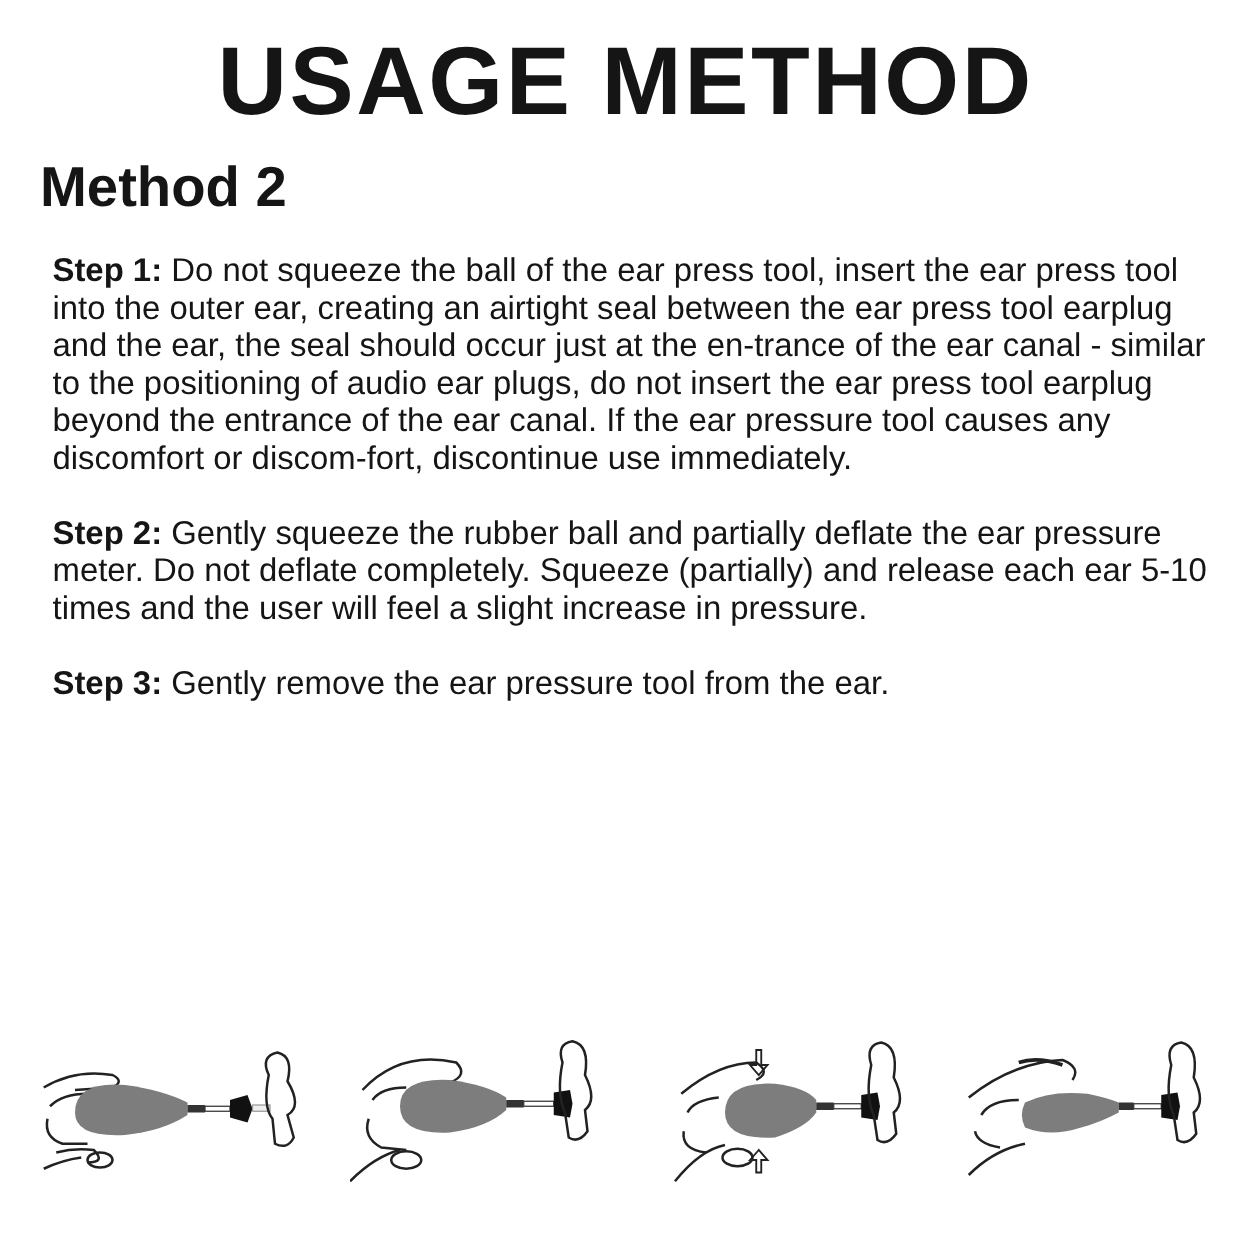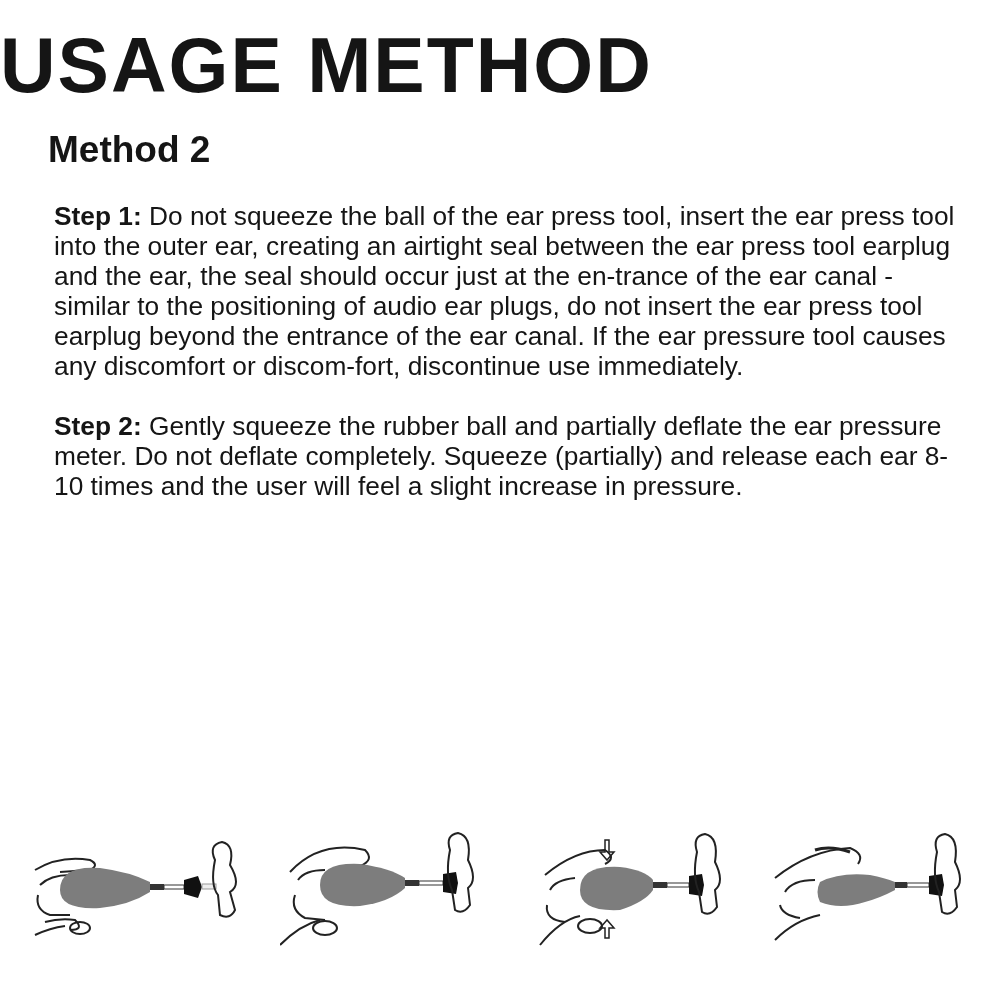--- a/index.html
+++ b/index.html
@@ -1,36 +1,37 @@
 <!DOCTYPE html>
 <html><head>
 <meta charset="utf-8">
 <style>
   html, body { margin: 0; padding: 0; background: #ffffff; }
   body { width: 1001px; height: 1001px; position: relative; overflow: hidden;
          font-family: "Liberation Sans", sans-serif; color: #151515; }
-  .title { position: absolute; left: 0; width: 1001px; top: 22px; text-align: left;
+  .title { position: absolute; left: 0; width: 1001px; top: 22px; text-align: center;
            font-size: 77px; font-weight: bold; letter-spacing: 2px; line-height: 86px; }
-  .subtitle { position: absolute; left: 48px; top: 122px; font-size: 37px; font-weight: bold;
+  .subtitle { position: absolute; left: 32px; top: 122px; font-size: 45px; font-weight: bold;
               line-height: 56px; }
   .steps { position: absolute; left: 38px; top: 201px; width: 935px; }
-  .step { font-size: 26.3px; line-height: 30px; margin: 0 0 30px 16px; }
+  .step { font-size: 26.3px; line-height: 30px; margin: 0 0 30px 4px; }
   .step b { font-weight: bold; }
   .illus { position: absolute; top: 830px; left: 0; width: 1001px; height: 120px; }
   .panel { position: absolute; top: 0; width: 240px; height: 120px; }
 </style>
 </head>
 <body>
 
 <div class="title">USAGE METHOD</div>
 <div class="subtitle">Method 2</div>
 
 <div class="steps">
   <p class="step"><b>Step 1:</b><span> Do not squeeze the ball of the ear press tool, insert the ear press tool into the outer ear, creating an airtight seal between the ear press tool earplug and the ear, the seal should occur just at the en-trance of the ear canal - similar to the positioning of audio ear plugs, do not insert the ear press tool earplug beyond the entrance of the ear canal. If the ear pressure tool causes any discomfort or discom-fort, discontinue use immediately.</span></p>
-  <p class="step"><b>Step 2:</b><span> Gently squeeze the rubber ball and partially deflate the ear pressure meter. Do not deflate completely. Squeeze (partially) and release each ear 8-10 times and the user will feel a slight increase in pressure.</span></p>
+  <p class="step"><b>Step 2:</b><span> Gently squeeze the rubber ball and partially deflate the ear pressure meter. Do not deflate completely. Squeeze (partially) and release each ear 5-10 times and the user will feel a slight increase in pressure.</span></p>
+  <p class="step"><b>Step 3:</b><span> Gently remove the ear pressure tool from the ear.</span></p>
 </div>
 
 <div class="illus">
 
   <div class="panel" style="left:30px">
     <svg width="240" height="120" viewBox="0 0 240 120" fill="none" stroke="#222" stroke-width="2">
       <path d="M5 40 Q30 25 60 30 Q70 35 60 40 L30 42"></path>
       <path d="M10 55 Q20 45 40 45"></path>
       <path d="M8 65 Q5 80 20 85 L40 85"></path>
       <path d="M15 92 Q30 88 45 90 Q55 100 40 100"></path>

